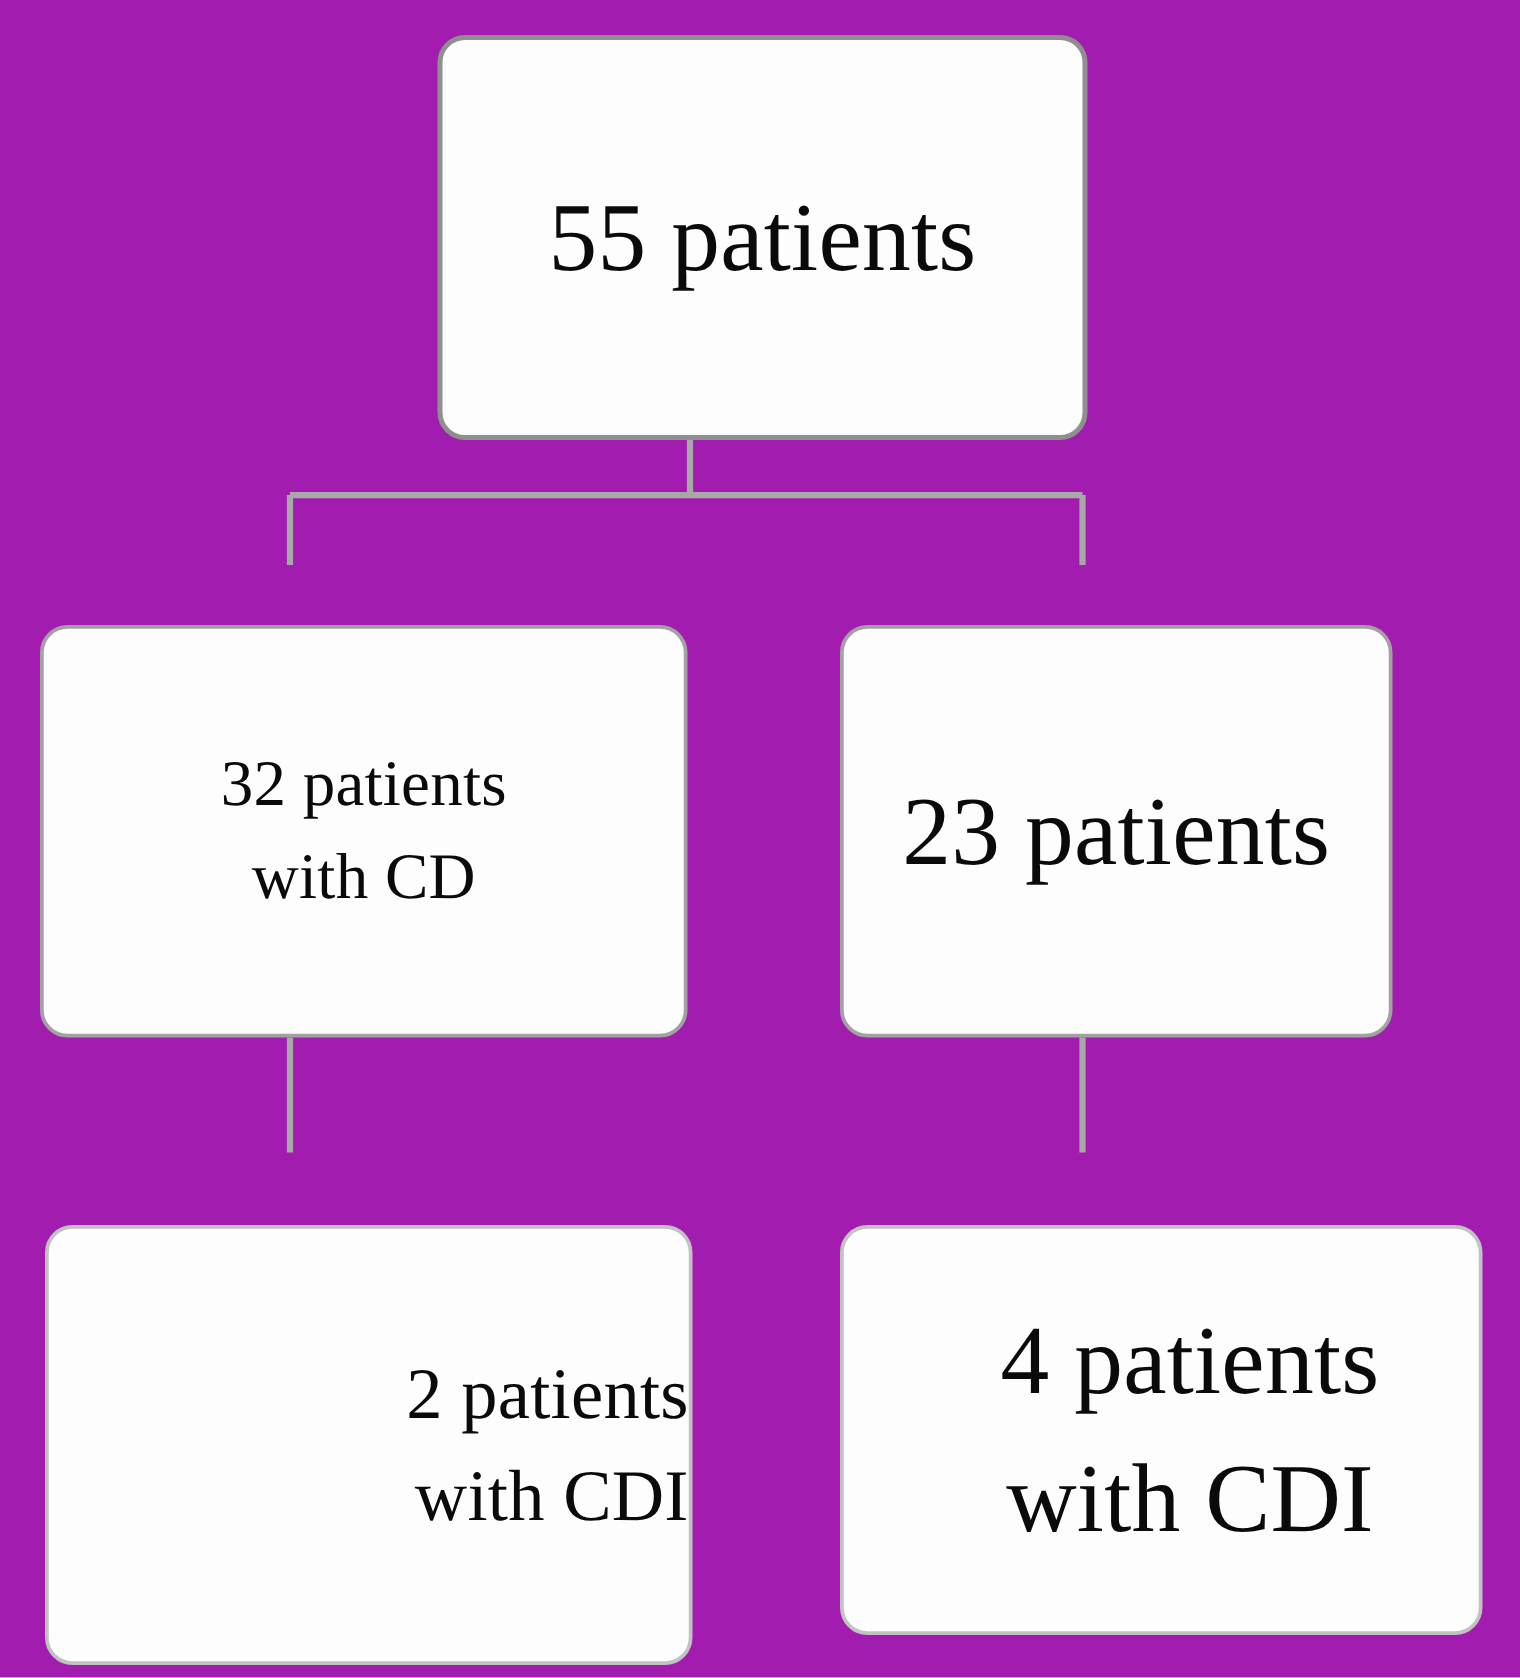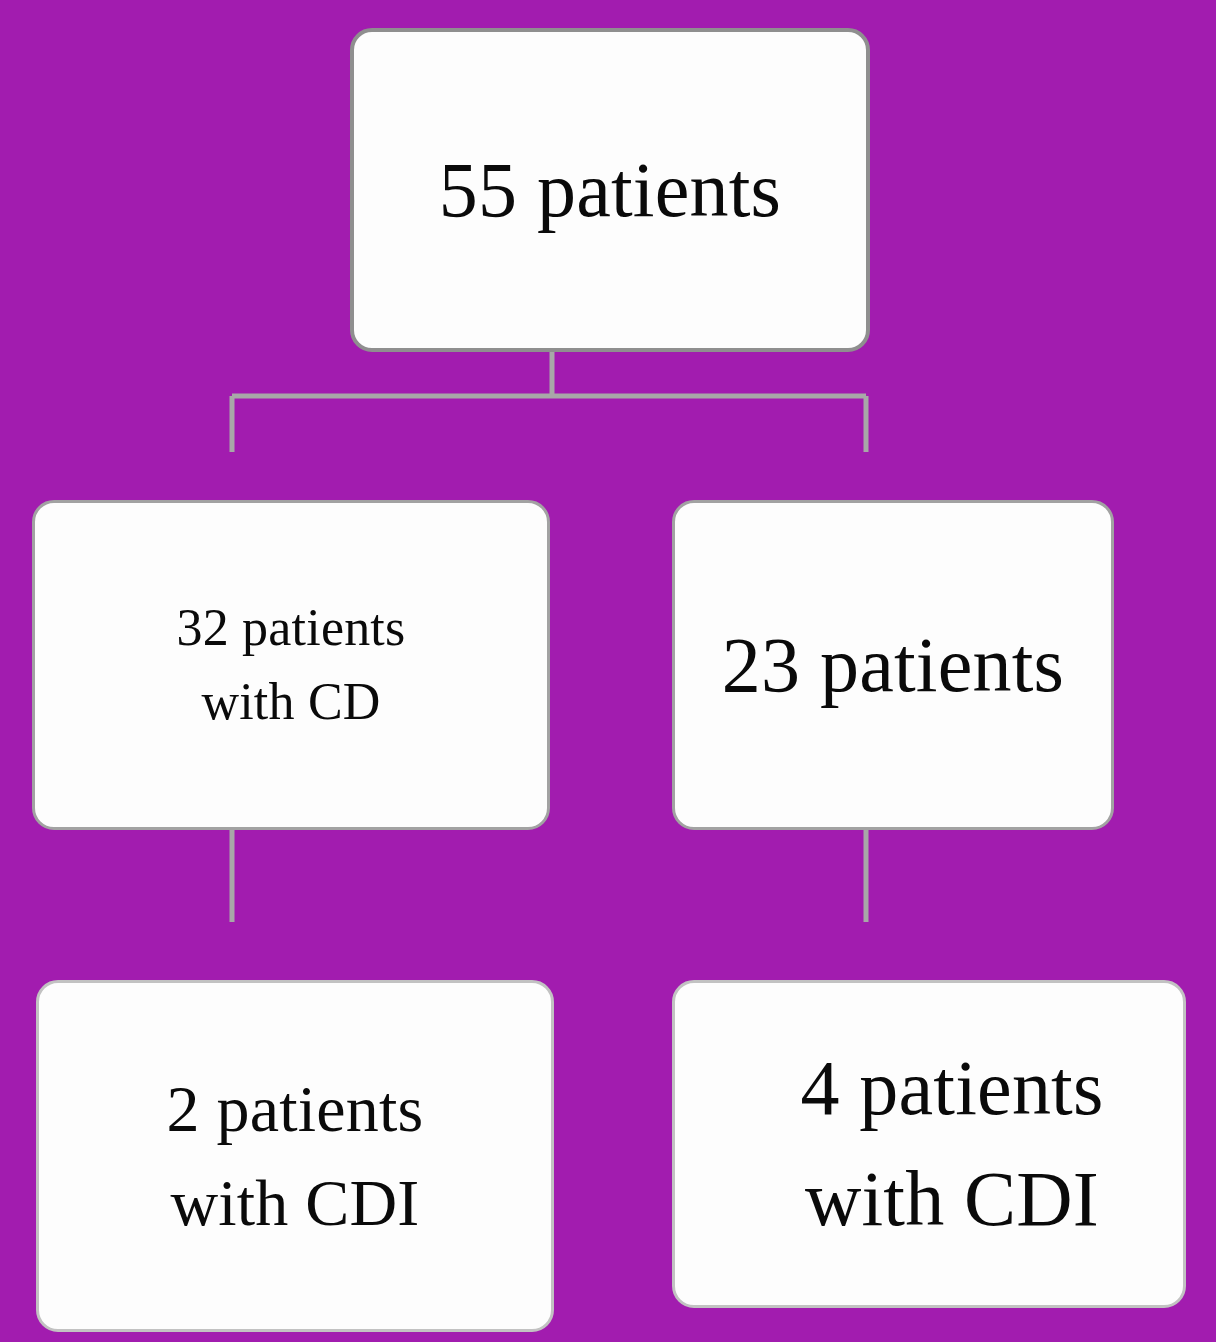--- a/index.html
+++ b/index.html
@@ -76,23 +76,24 @@
     font-size: 78px;
     border-color: #a2a2a2;
     border-width: 3px;
   }
   
   #node-cd-cdi {
     left: 36px;
     top: 980px;
     width: 518px;
     height: 352px;
-    font-size: 66px;
+    font-size: 58px;
     border-color: #c2c2c2;
     border-width: 3px;
+    align-items: flex-end;
   }
   #node-uc-cdi {
     left: 672px;
     top: 980px;
     width: 514px;
     height: 328px;
     font-size: 78px;
     border-color: #c2c2c2;
     border-width: 3px;
     padding-left: 46px;

